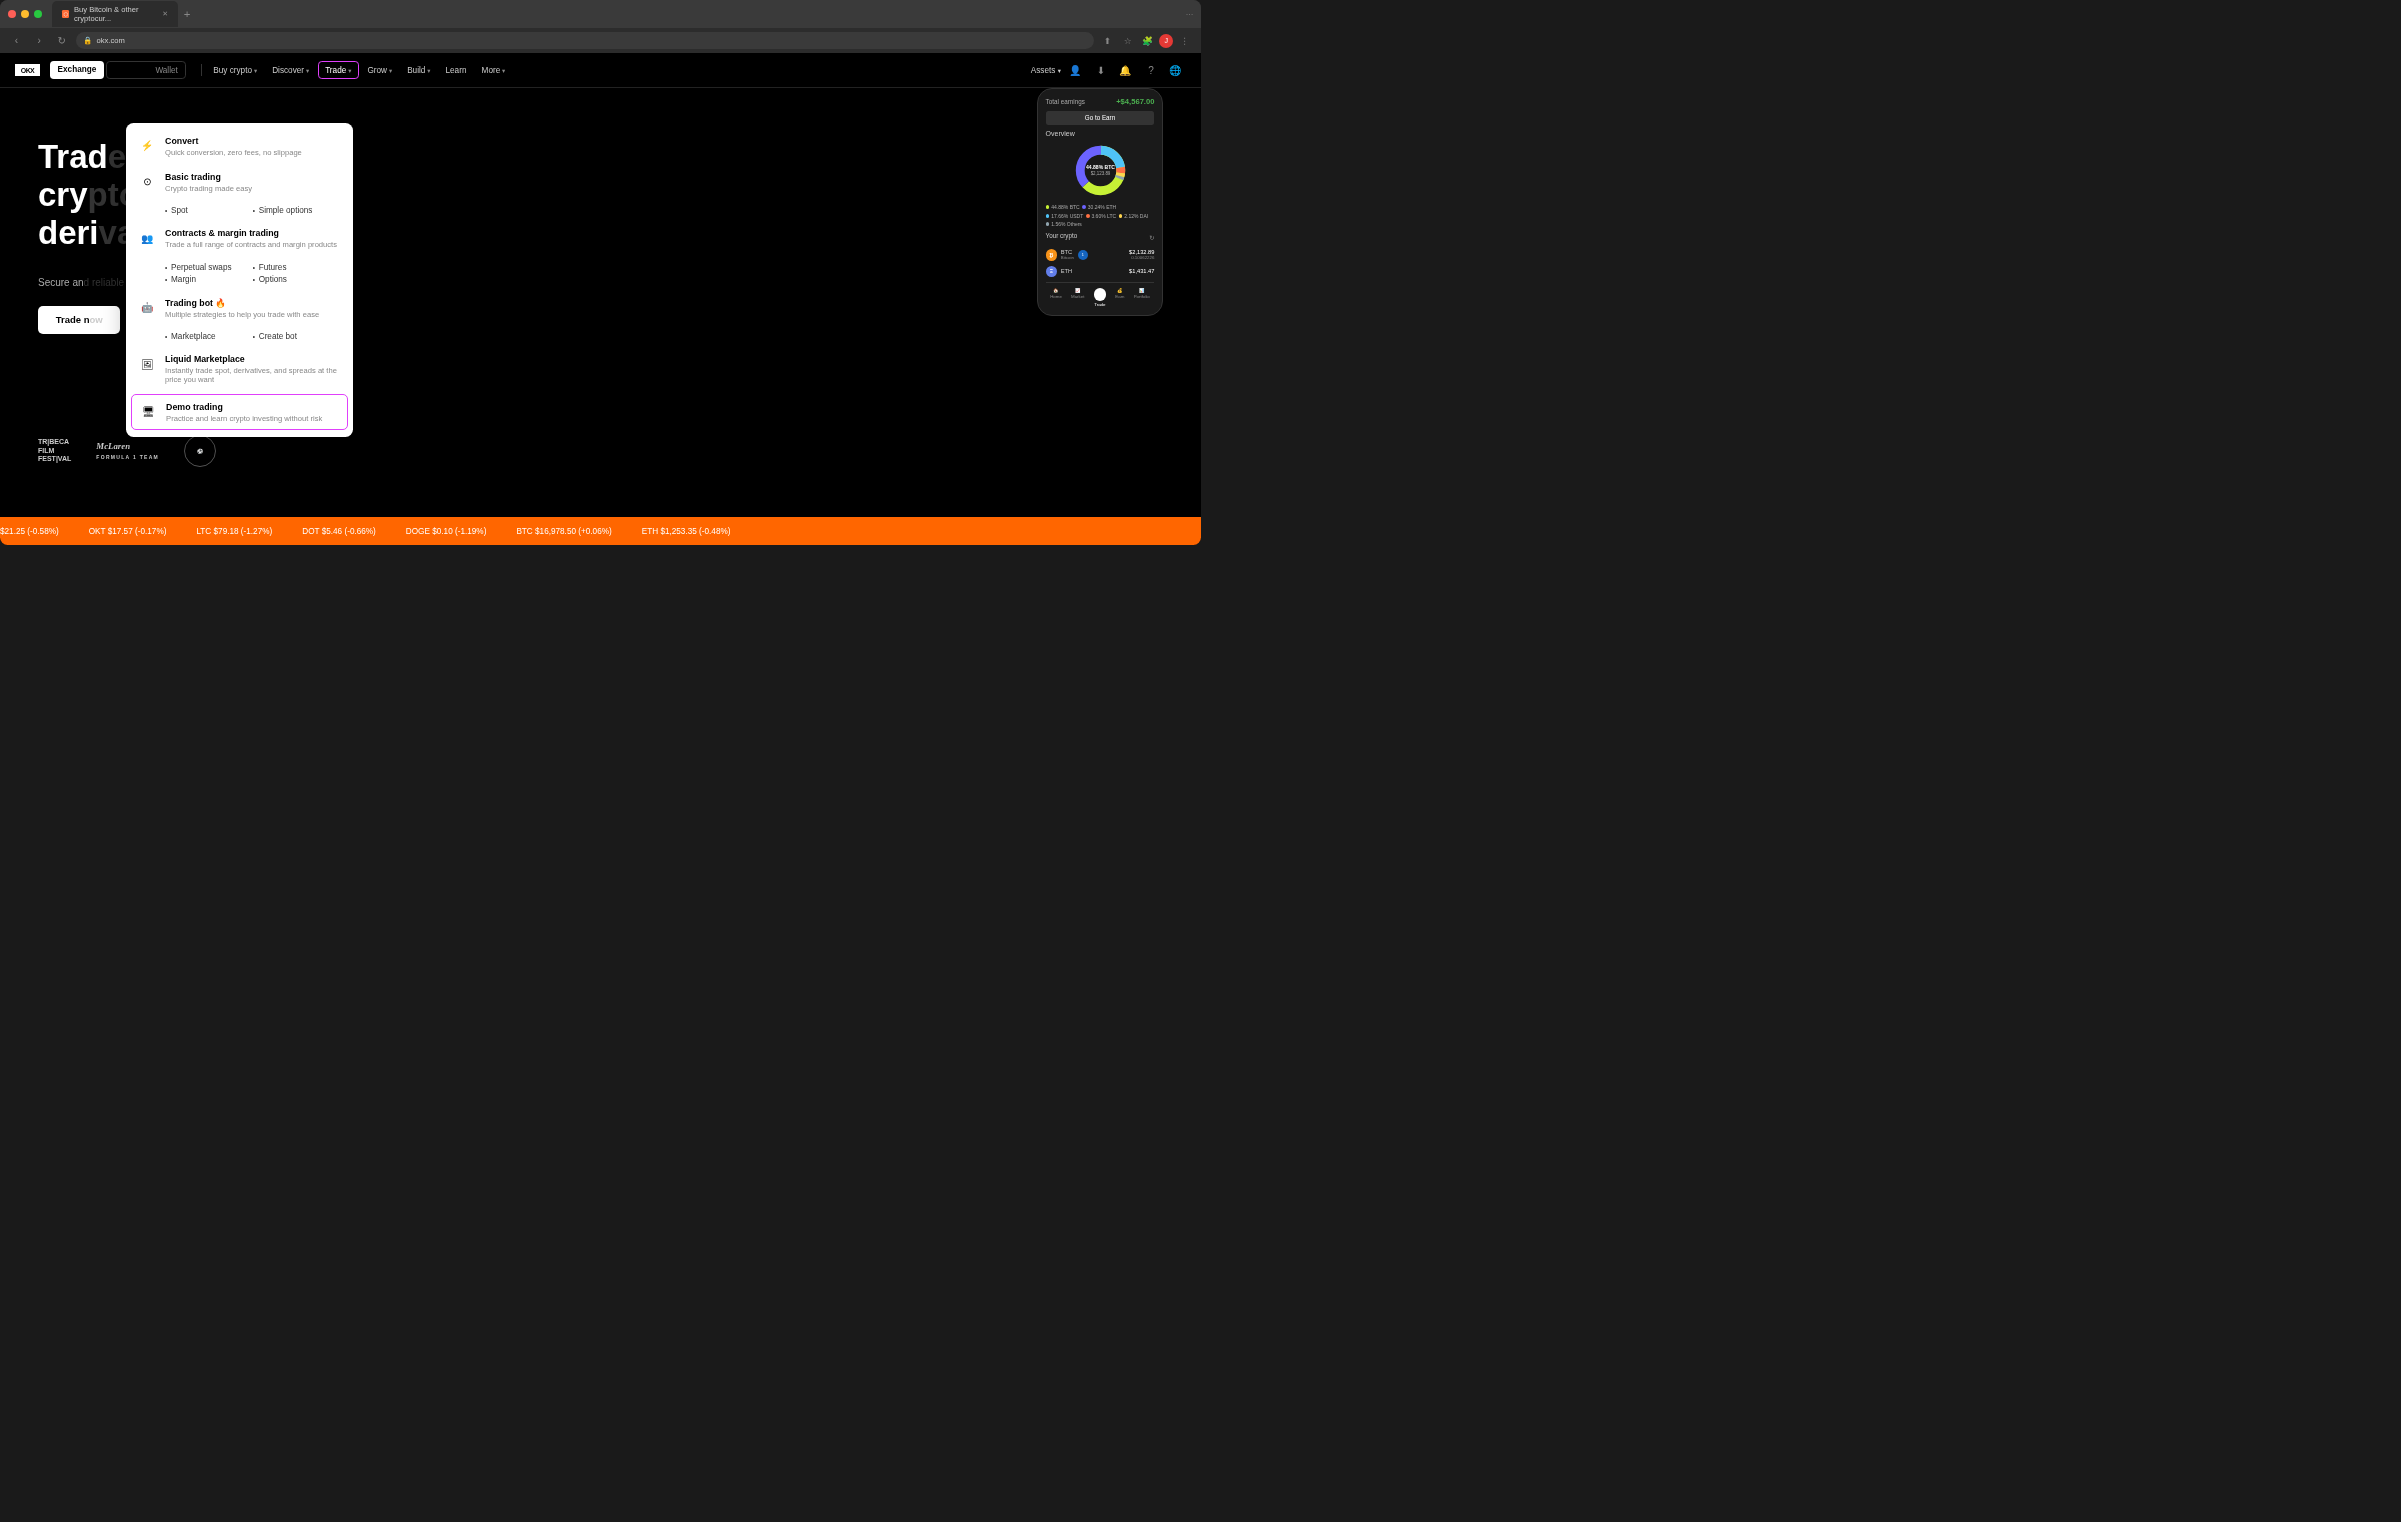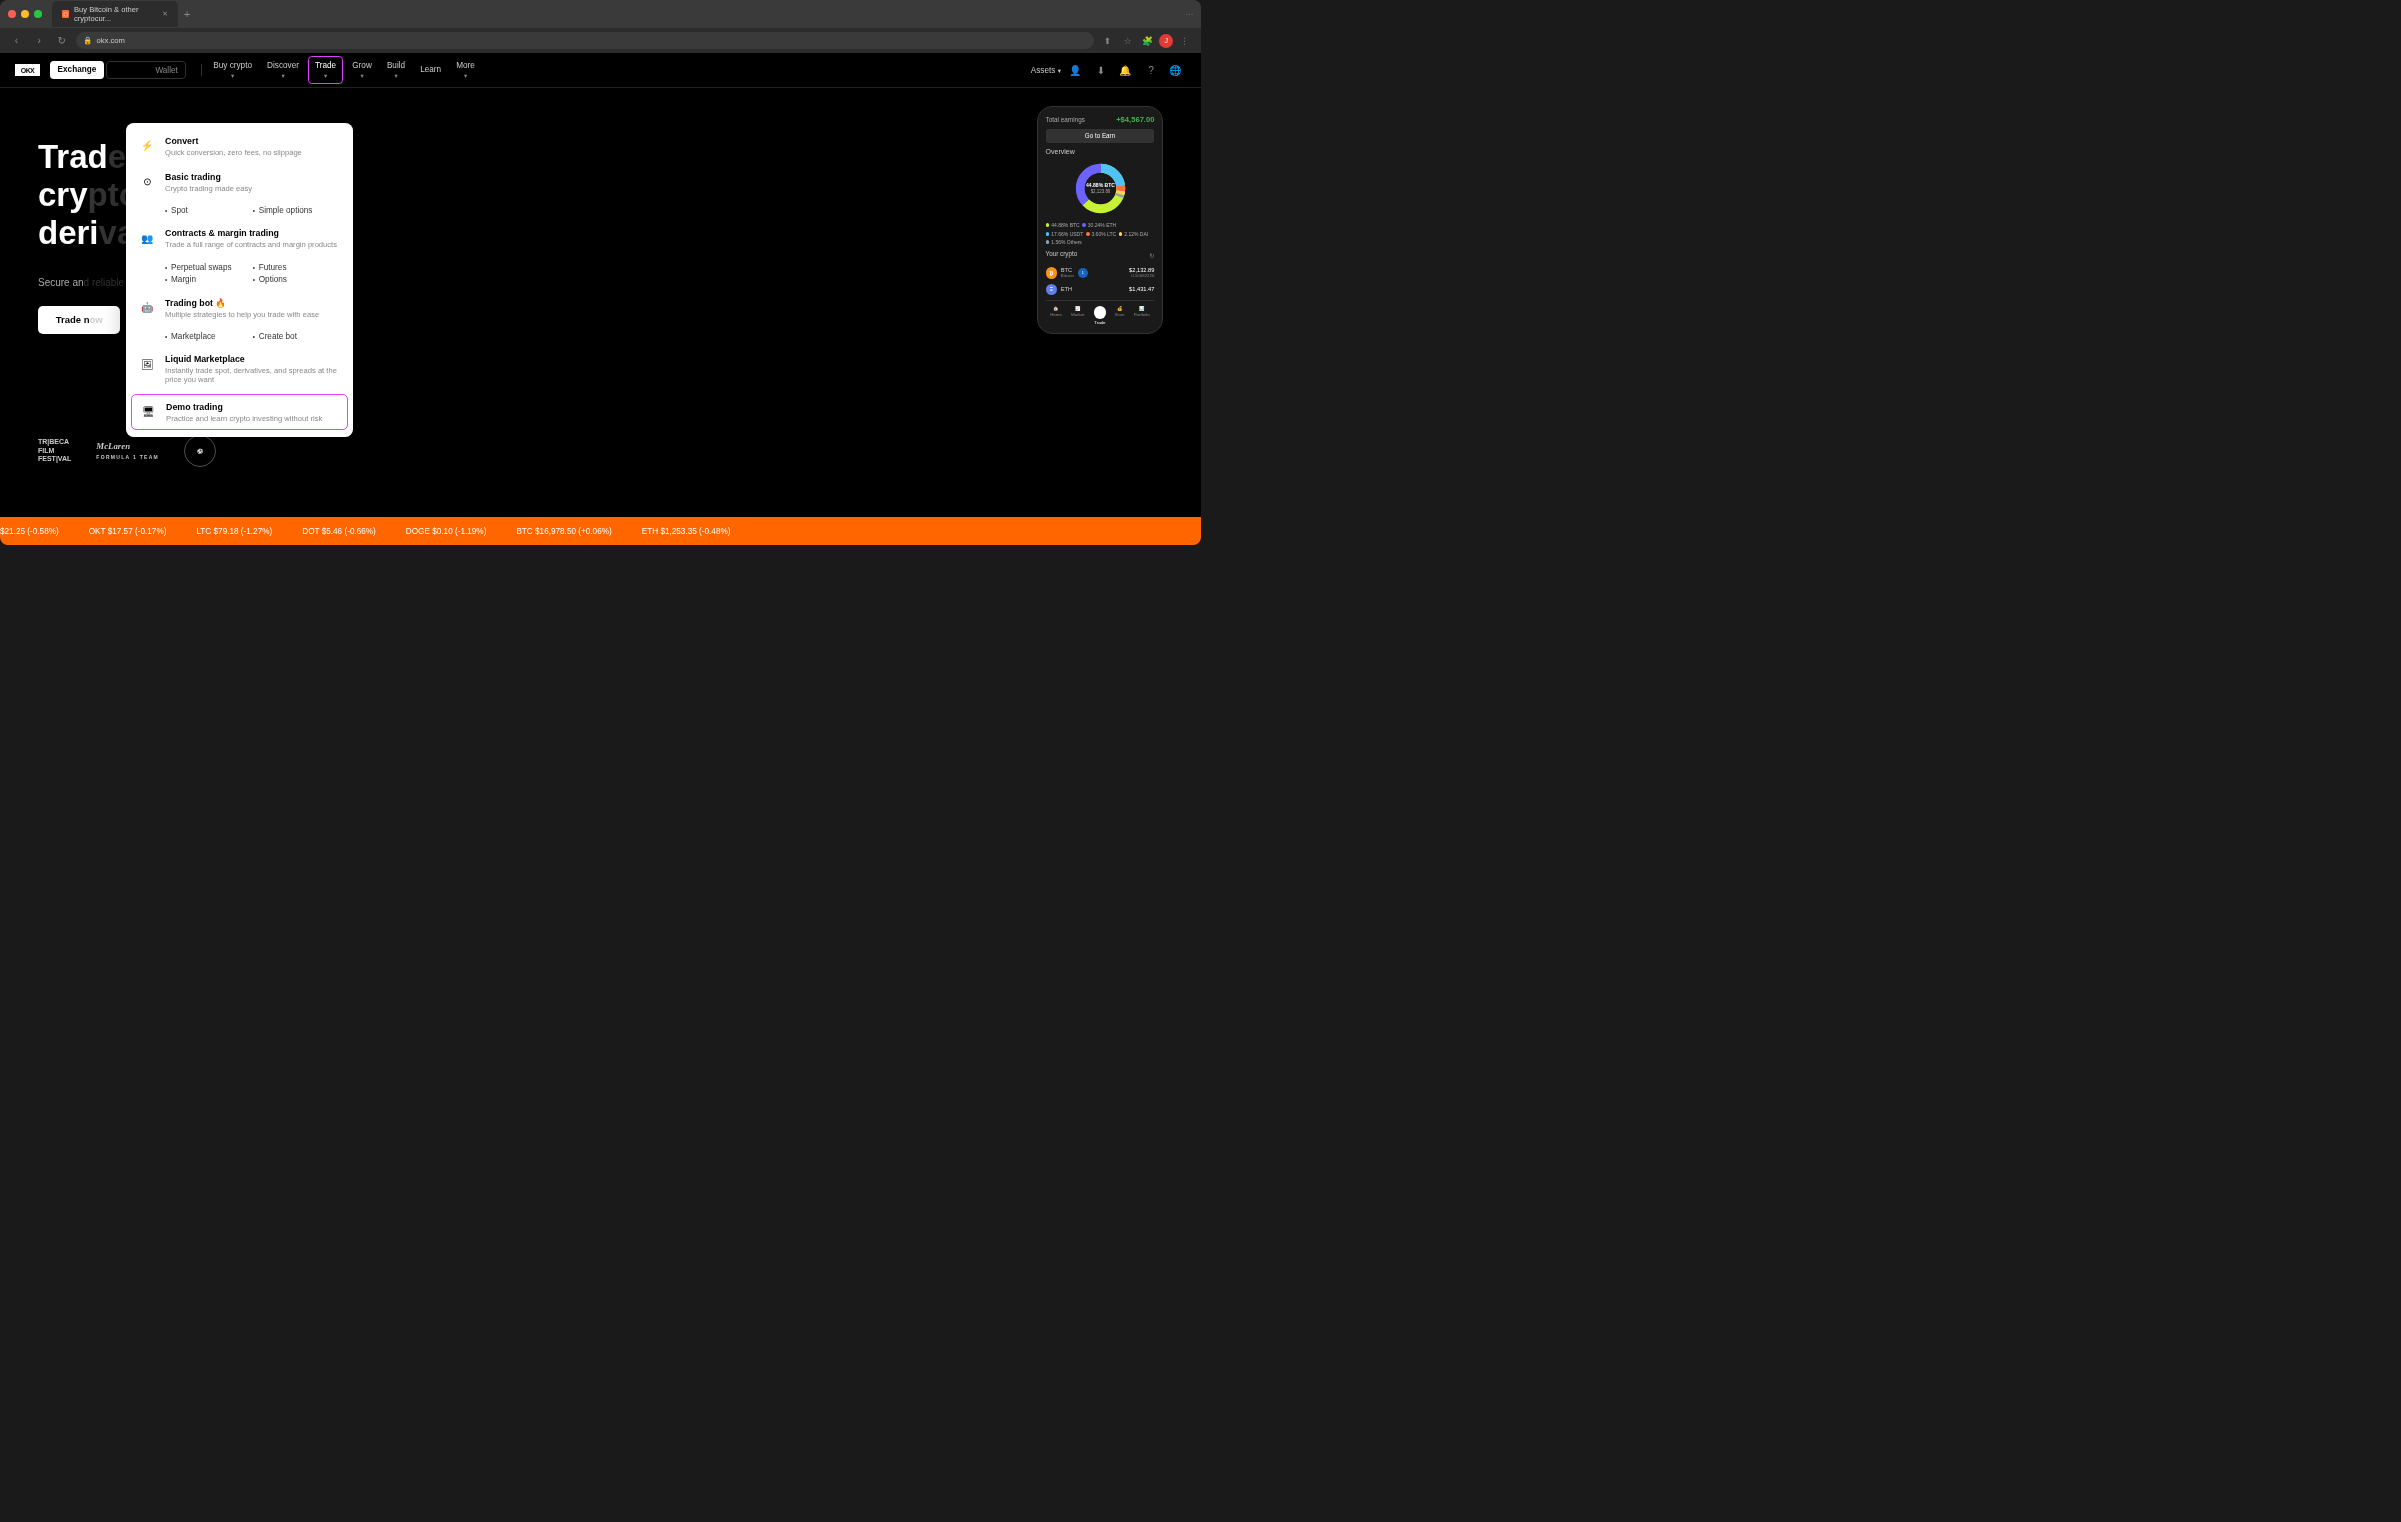--- a/index.html
+++ b/index.html
@@ -32,36 +32,36 @@
     .okx-nav { background: #000; height: 35px; display: flex; align-items: center; padding: 0 15px; gap: 0; border-bottom: 0.6px solid #222; flex-shrink: 0; position: relative; z-index: 100; }
     .okx-logo { display: flex; align-items: center; margin-right: 10px; }
     .okx-logo-box { width: 25px; height: 12.6px; background: #fff; display: flex; align-items: center; justify-content: center; }
     .okx-logo-text { color: #000; font-size: 7px; font-weight: 900; letter-spacing: -0.6px; }
     .nav-pills { display: flex; gap: 2.5px; margin-right: 10px; }
     .nav-pill { padding: 3.2px 7.6px; border-radius: 3.8px; font-size: 8.2px; cursor: pointer; }
     .nav-pill.active { background: #fff; color: #000; font-weight: 600; }
     .nav-pill.inactive { background: transparent; color: #888; border: 0.6px solid #333; padding-left: 48px; }
     .nav-divider { width: 0.6px; height: 12.6px; background: #333; margin: 0 5px; }
     .nav-items { display: flex; align-items: center; gap: 2.5px; flex: 1; }
-    .nav-item { padding: 3.8px 6.3px; color: #ccc; font-size: 8.2px; cursor: pointer; display: flex; align-items: center; gap: 1.9px; border-radius: 3.8px; flex-direction: column; }
+    .nav-item { padding: 3.8px 6.3px; color: #ccc; font-size: 8.2px; cursor: pointer; display: flex; align-items: center; gap: 1.9px; border-radius: 3.8px; }
     .nav-item.active { color: #fff; border: 0.6px solid #e040fb; }
     .nav-chevron { font-size: 6.3px; color: #888; }
     .nav-right { display: flex; align-items: center; gap: 5px; }
     .assets-btn { display: flex; align-items: center; gap: 2.5px; color: #ccc; font-size: 8.2px; cursor: pointer; }
     .nav-icon-btn { width: 20px; height: 20px; display: flex; align-items: center; justify-content: center; color: #888; font-size: 10px; cursor: pointer; }
 
     
     .hero { flex: 1; background: #000; position: relative; overflow: hidden; }
     .hero-text { position: absolute; top: 50px; left: 38px; color: white; }
     .hero-title { font-size: 33px; font-weight: 800; line-height: 1.15; }
     .hero-subtitle { font-size: 10px; color: #aaa; margin-top: 25px; }
     .hero-btn { margin-top: 17.7px; background: #fff; color: #000; border: none; padding: 8.8px 17.7px; border-radius: 5px; font-size: 9.5px; font-weight: 600; cursor: pointer; display: inline-block; }
 
     
-    .phone-mockup { position: absolute; right: 38px; top: 18px; width: 126px; background: #1a1a1a; border-radius: 15px; padding: 7.6px; border: 0.6px solid #333; }
+    .phone-mockup { position: absolute; right: 38px; top: 0; width: 126px; background: #1a1a1a; border-radius: 15px; padding: 7.6px; border: 0.6px solid #333; }
     .phone-header { display: flex; justify-content: space-between; align-items: center; margin-bottom: 5px; }
     .phone-earnings-label { font-size: 6.3px; color: #aaa; }
     .phone-earnings-value { font-size: 7.6px; color: #4caf50; font-weight: 600; }
     .phone-earn-btn { background: #333; color: #fff; border: none; border-radius: 2.5px; padding: 3.8px 7.6px; font-size: 6.3px; width: 100%; margin-bottom: 5px; cursor: pointer; }
     .phone-overview { font-size: 7px; color: #ccc; margin-bottom: 5px; }
     .donut-container { display: flex; justify-content: center; margin: 5px 0; }
     .phone-legend { display: flex; flex-wrap: wrap; gap: 2.5px; margin-bottom: 5px; }
     .legend-item { display: flex; align-items: center; gap: 1.9px; font-size: 5px; color: #aaa; }
     .legend-dot { width: 3.8px; height: 3.8px; border-radius: 50%; }
     .phone-section-title { font-size: 6.3px; color: #ccc; margin-bottom: 3.8px; }

